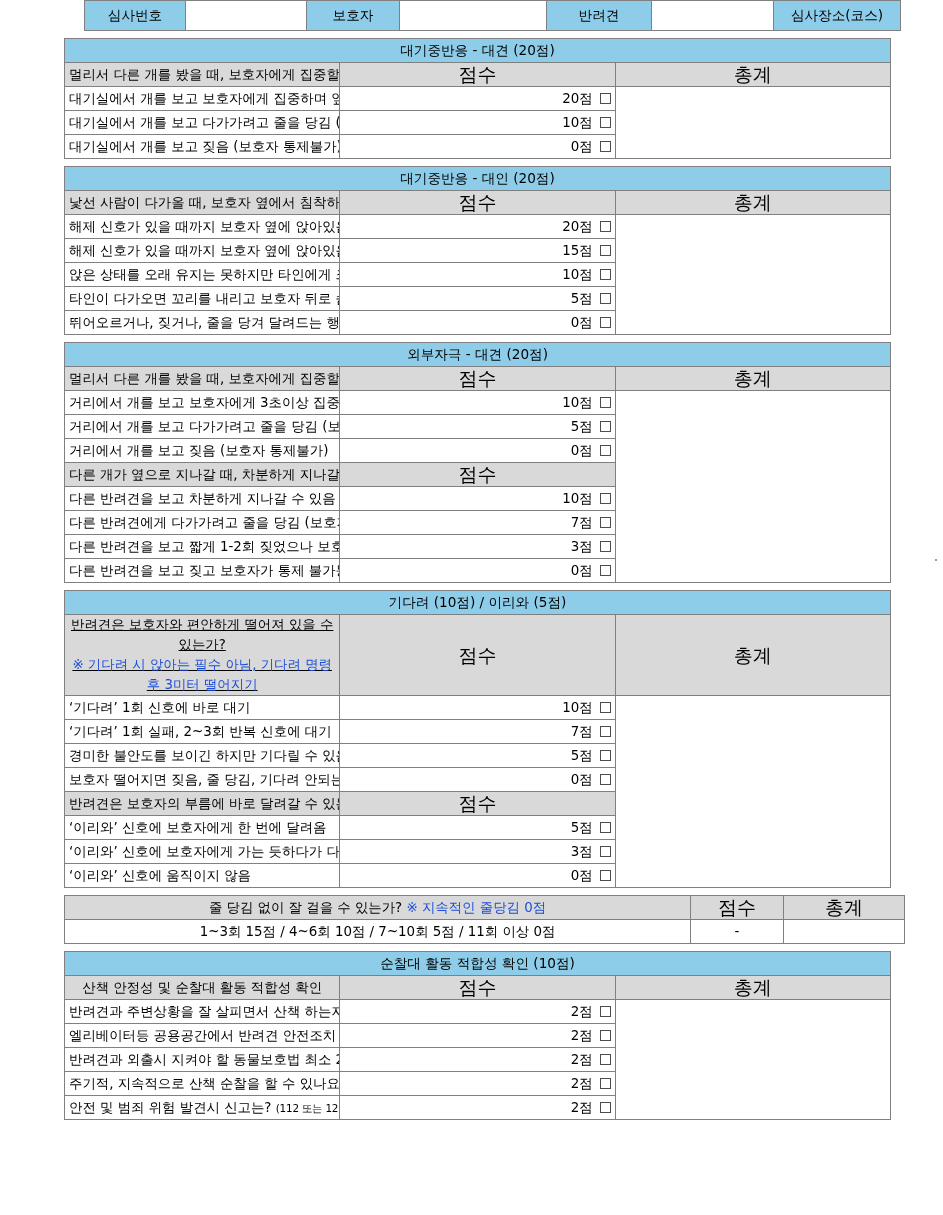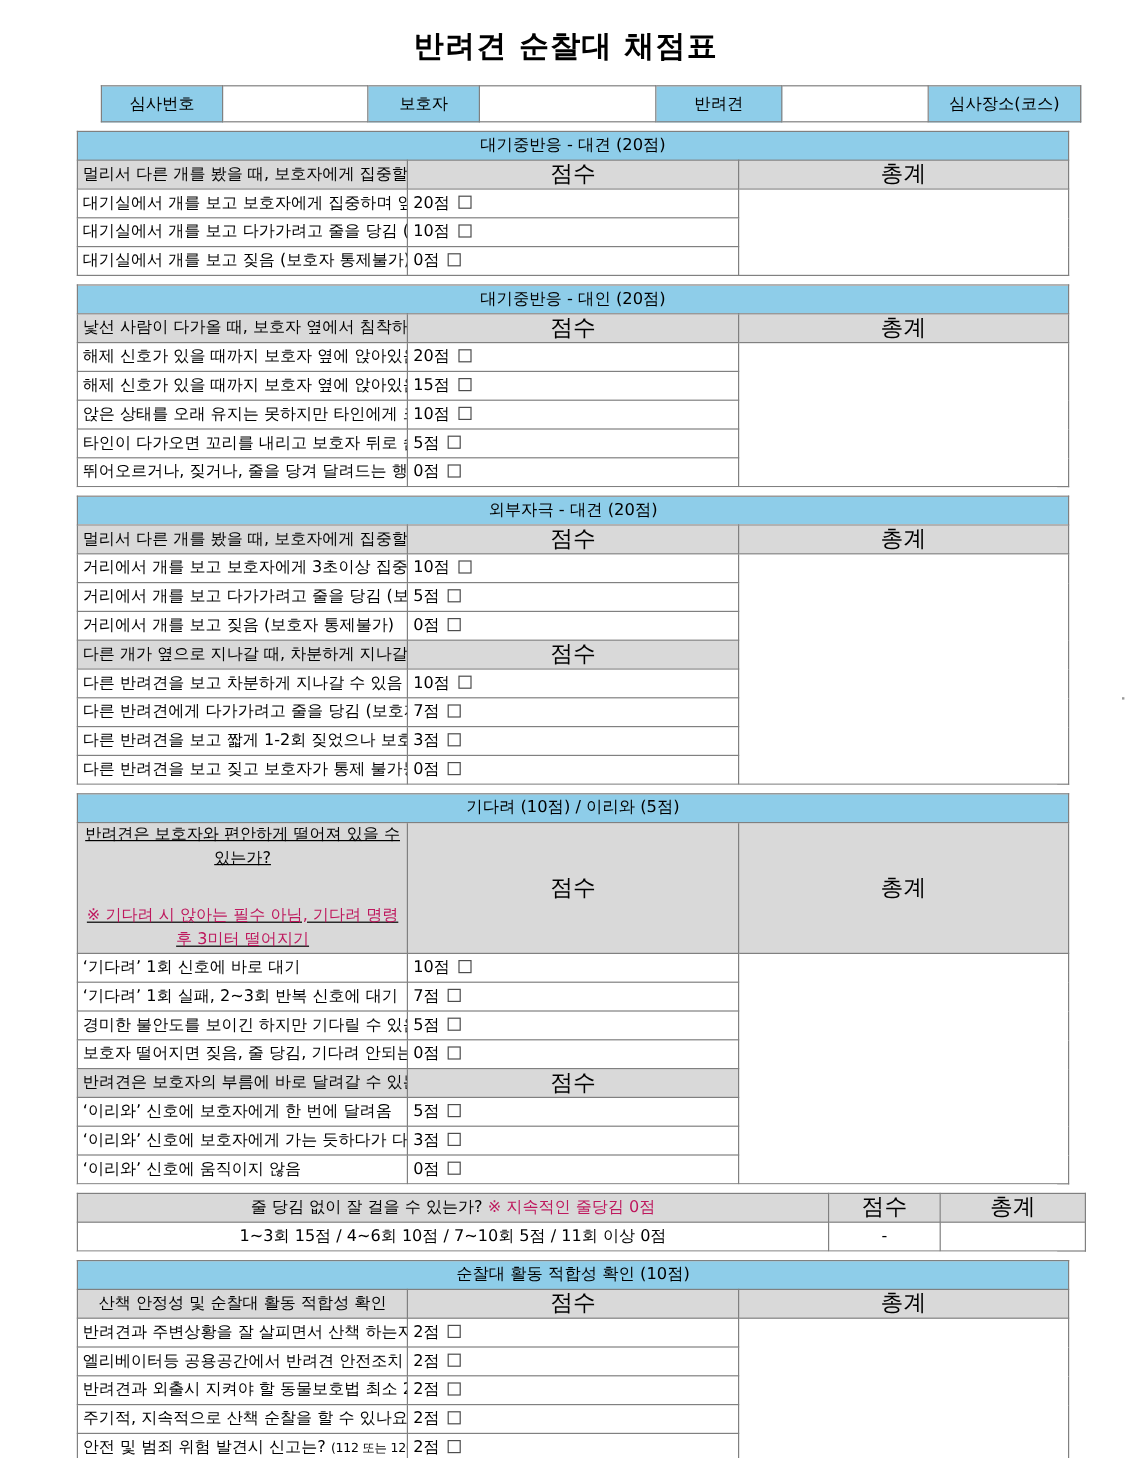--- a/index.html
+++ b/index.html
@@ -92,21 +92,21 @@
     background: #D9D9D9;
     text-align: center;
     font-size: 19px;
   }
   td.item {
     text-align: left;
     background: #ffffff;
     font-size: 13.4px;
   }
   td.score {
-    text-align: left;
+    text-align: right;
     background: #ffffff;
     font-size: 13.4px;
     padding-right: 6px;
     white-space: nowrap;
   }
   td.score .chk {
     display: inline-block;
     width: 9px;
     height: 9px;
     border: 1px solid #4d4d4d;
@@ -120,22 +120,21 @@
   }
   td.total-blank {
     background: #ffffff;
   }
   td.center-item {
     text-align: center;
     background: #ffffff;
     font-size: 13.4px;
   }
   .red {
-    color: #be185d;
-    margin-top: 28px;
+    color: #1d4ed8;
   }
   .small-note {
     font-size: 10.4px;
     letter-spacing: -0.2px;
   }
   .sep {
     height: 7px;
     background: #ffffff;
   }
   .stray-dot {
@@ -145,21 +144,20 @@
     width: 2px;
     height: 2px;
     background: #9a9a9a;
   }
 </style>
 </head>
 <body>
 
 <div class="page">
 
-  <div class="doc-title">반려견 순찰대 채점표</div>
 
   <div class="tbl-wrap">
 
     <table class="info">
       <tbody>
         <tr>
           <td class="info-lbl" style="width:86px">심사번호</td>
           <td class="info-val" style="width:106px"></td>
           <td class="info-lbl" style="width:78px">보호자</td>
           <td class="info-val" style="width:132px"></td>

